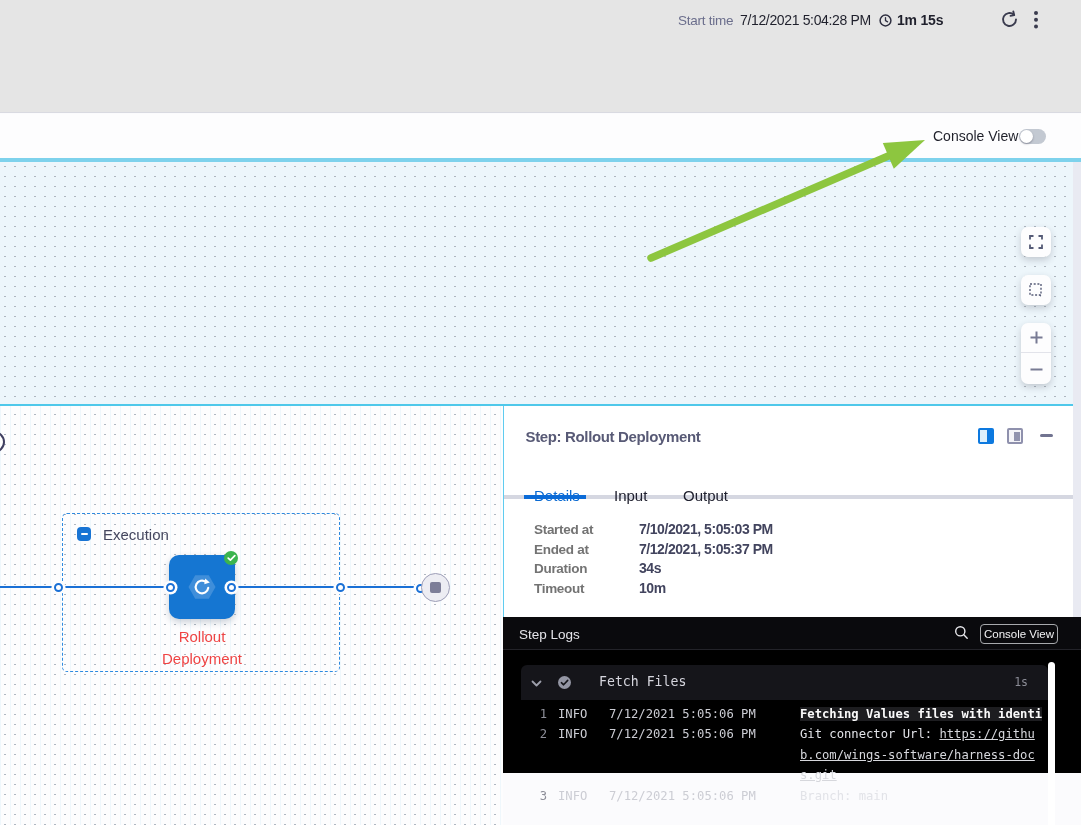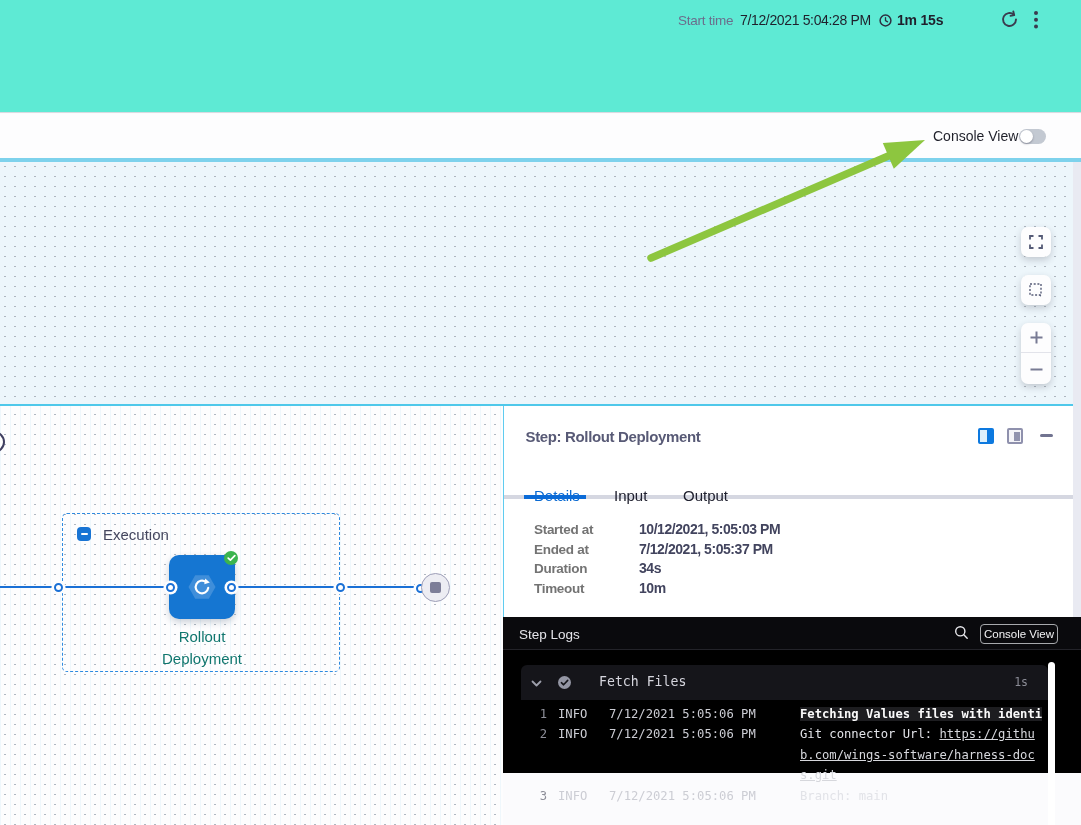--- a/index.html
+++ b/index.html
@@ -1,21 +1,21 @@
 <!DOCTYPE html>
 <html><head>
 <meta charset="utf-8">
 <style>
   * { margin:0; padding:0; box-sizing:border-box; }
   html,body { width:1081px; height:825px; overflow:hidden; }
   body { font-family:"Liberation Sans", sans-serif; position:relative; background:#fbfbfd; }
   .page { position:absolute; left:0; top:0; width:1081px; height:825px; overflow:hidden; }
 
   
-  .exec-header { position:absolute; left:0; top:0; width:1081px; height:113px; background:#5eead4; border-bottom:1px solid #d9dae1; }
+  .exec-header { position:absolute; left:0; top:0; width:1081px; height:113px; background:#e5e5e5; border-bottom:1px solid #d9dae1; }
   .start-time-label { position:absolute; left:678px; top:13px; font-size:13.5px; letter-spacing:-0.25px; color:#6b6e8c; }
   .start-time-value { position:absolute; left:740px; top:12px; font-size:14px; letter-spacing:-0.35px; color:#1f202c; }
   .clock-icon { position:absolute; left:879px; top:13px; }
   .duration-value { position:absolute; left:897px; top:12px; font-size:14px; letter-spacing:-0.2px; font-weight:bold; color:#1f202c; }
   .refresh-btn { position:absolute; left:999px; top:10px; width:20px; height:20px; background:none; border:none; cursor:pointer; }
   .kebab-btn { position:absolute; left:1029px; top:10px; width:14px; height:20px; background:none; border:none; cursor:pointer; }
 
   
   .canvas-toolbar { position:absolute; left:0; top:114px; width:1081px; height:44px; background:#fdfdfe; }
   .console-view-label { position:absolute; left:933px; top:128px; font-size:14px; color:#1f202a; }
@@ -58,21 +58,21 @@
   .group-collapse-badge::after { content:""; position:absolute; left:3.5px; top:6px; width:7px; height:2px; background:#fff; border-radius:1px; }
   .group-label { position:absolute; left:103px; top:526px; font-size:15px; color:#45475f; }
   .step-node { position:absolute; left:169px; top:555px; width:66px; height:64px; background:#1576d2; border-radius:10px; box-shadow:0 3px 7px rgba(13,40,73,.22); cursor:pointer; display:flex; align-items:center; justify-content:center; }
   .status-badge { position:absolute; left:224px; top:551px; width:14px; height:14px; border-radius:50%; background:#3cb44e; display:flex; align-items:center; justify-content:center; }
   .node-port { position:absolute; width:9px; height:9px; border-radius:50%; background:#fff; border:2px solid #1a70d6; box-shadow:0 0 0 2.5px #fdfdfe; }
   .port-1 { left:54px; top:583px; }
   .port-2 { left:166px; top:583px; }
   .port-3 { left:227px; top:583px; }
   .port-4 { left:335.5px; top:583px; }
   .port-5 { left:415.5px; top:583.5px; }
-  .node-label { position:absolute; left:122px; top:626px; width:160px; text-align:center; font-size:15px; line-height:22px; color:#0f766e; }
+  .node-label { position:absolute; left:122px; top:626px; width:160px; text-align:center; font-size:15px; line-height:22px; color:#ef4444; }
   .end-node { position:absolute; left:421px; top:573px; width:29px; height:29px; border-radius:50%; background:#ededf3; border:1.5px solid #9d9eb7; }
   .end-node .sq { position:absolute; left:7.5px; top:7.5px; width:11px; height:11px; border-radius:2px; background:#7d7e98; }
 
   
   .details-panel { position:absolute; left:503px; top:406px; width:570px; height:211px; background:#fff; border-left:1.5px solid #5fccf0; }
   .panel-title { position:absolute; left:21.5px; top:22px; font-size:15px; letter-spacing:-0.35px; font-weight:bold; color:#585a76; }
   .panel-icons { position:absolute; left:0; top:0; width:100%; height:0; }
   .layout-icon-1 { position:absolute; left:474px; top:22px; width:16px; height:16px; border:2px solid #0d79df; border-radius:2px; background:#ddf0fc; cursor:pointer; }
   .layout-icon-1::after { content:""; position:absolute; right:0; top:0; width:5px; height:12px; background:#0d79df; }
   .layout-icon-2 { position:absolute; left:503px; top:22px; width:16px; height:16px; border:2px solid #8f91ad; border-radius:2px; background:#f4f4f8; cursor:pointer; }
@@ -219,21 +219,21 @@
       <div class="layout-icon-2"></div>
       <div class="minimize-icon"></div>
     </div>
     <div class="tabs-row">
       <span class="tab tab-details">Details</span>
       <span class="tab tab-input">Input</span>
       <span class="tab tab-output">Output</span>
       <div class="tab-underline"></div>
     </div>
     <div class="detail-rows">
-      <div class="detail-row"><span class="detail-label">Started at</span><span class="detail-value">10/12/2021, 5:05:03 PM</span></div>
+      <div class="detail-row"><span class="detail-label">Started at</span><span class="detail-value">7/10/2021, 5:05:03 PM</span></div>
       <div class="detail-row"><span class="detail-label">Ended at</span><span class="detail-value">7/12/2021, 5:05:37 PM</span></div>
       <div class="detail-row"><span class="detail-label">Duration</span><span class="detail-value">34s</span></div>
       <div class="detail-row"><span class="detail-label">Timeout</span><span class="detail-value">10m</span></div>
     </div>
   </div>
 
   <div class="logs-panel">
     <div class="logs-header">
       <span class="logs-title">Step Logs</span>
       <button class="logs-search-btn">

